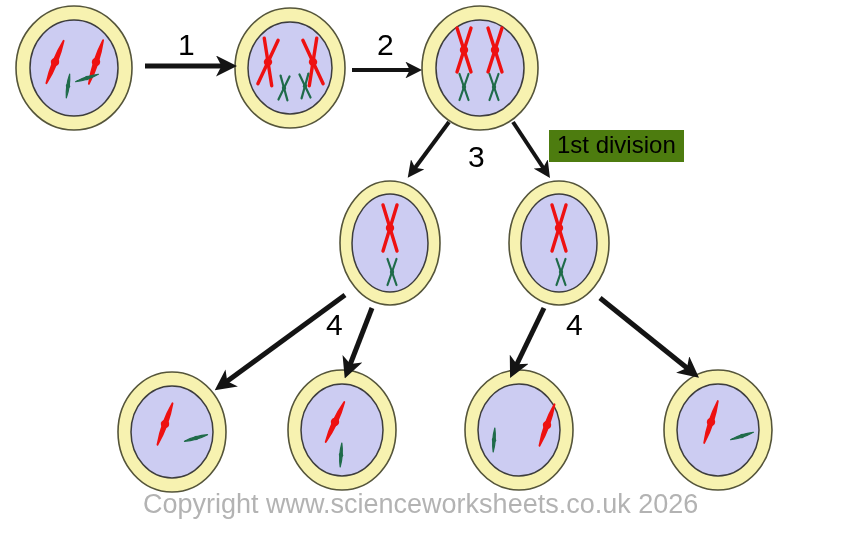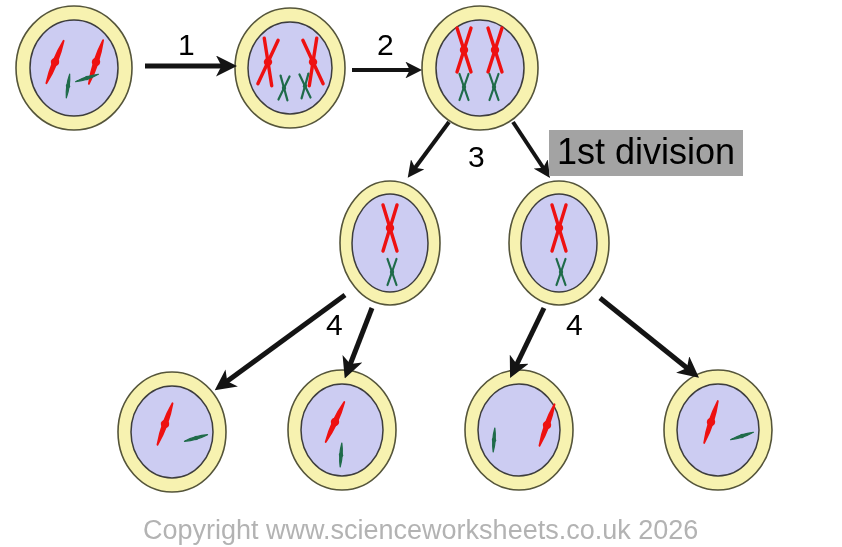--- a/index.html
+++ b/index.html
@@ -21,23 +21,23 @@
   #diagram-svg {
     position: absolute;
     left: 0;
     top: 0;
     width: 842px;
     height: 547px;
   }
   .label-box {
     position: absolute;
     font-family: "Liberation Sans", sans-serif;
-    font-size: 36px;
+    font-size: 24px;
     color: #000000;
-    background: #a3a3a3;
+    background: #4d7c0f;
     padding: 2px 8px 4px 8px;
     white-space: nowrap;
     line-height: 1.1;
   }
   .step-num {
     position: absolute;
     font-family: "Liberation Sans", sans-serif;
     font-size: 30px;
     color: #000000;
     line-height: 1;
@@ -225,15 +225,15 @@
 
 
   <div id="step-numbers">
       <div class="step-num" style="left: 178px; top: 30px;">1</div>
       <div class="step-num" style="left: 377px; top: 30px;">2</div>
       <div class="step-num" style="left: 468px; top: 142px;">3</div>
       <div class="step-num" style="left: 326px; top: 310px;">4</div>
       <div class="step-num" style="left: 566px; top: 310px;">4</div>
     </div>
 
-  <div class="footer-text" id="footer-copyright" style="left: 143px; top: 517px; text-align: center;">Copyright www.scienceworksheets.co.uk 2026</div>
+  <div class="footer-text" id="footer-copyright" style="left: 143px; top: 491px; text-align: center;">Copyright www.scienceworksheets.co.uk 2026</div>
 
 </div>
 
 </body></html>

